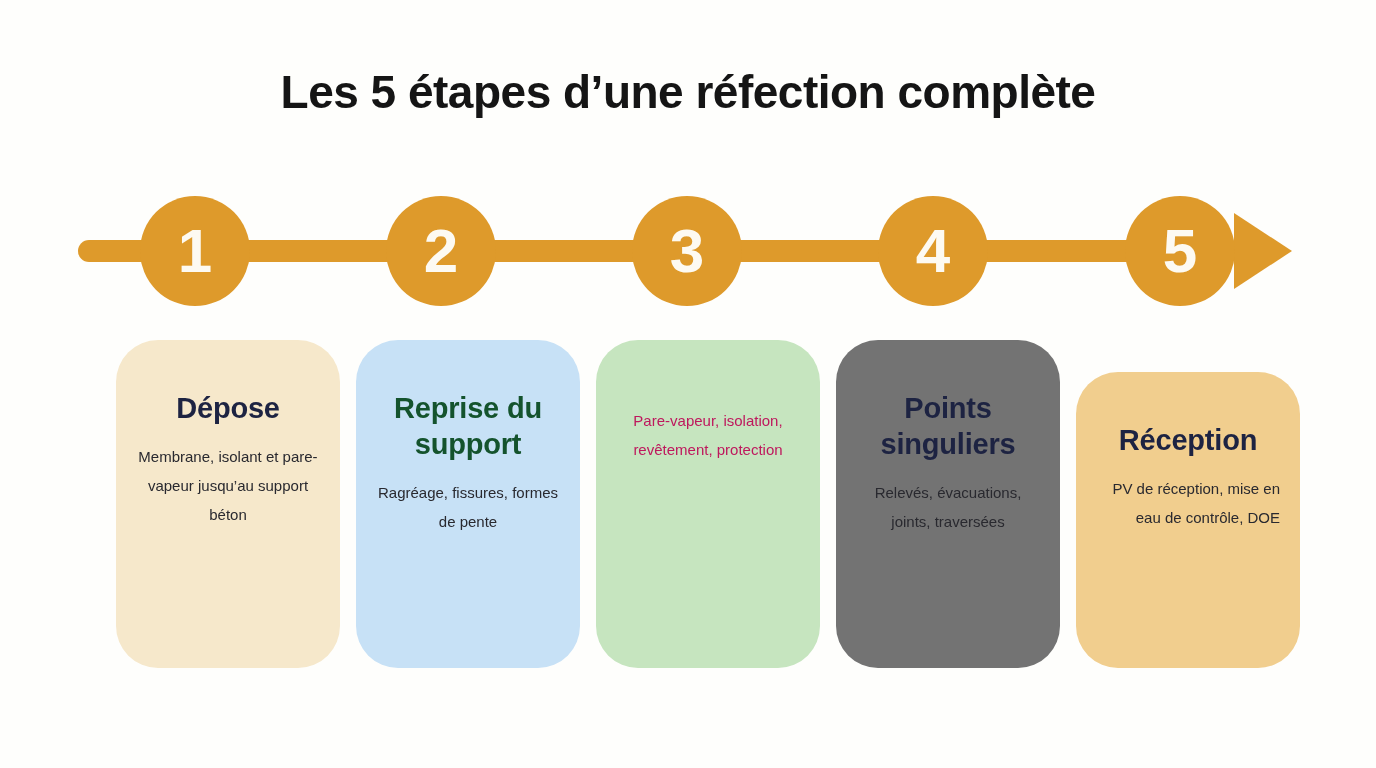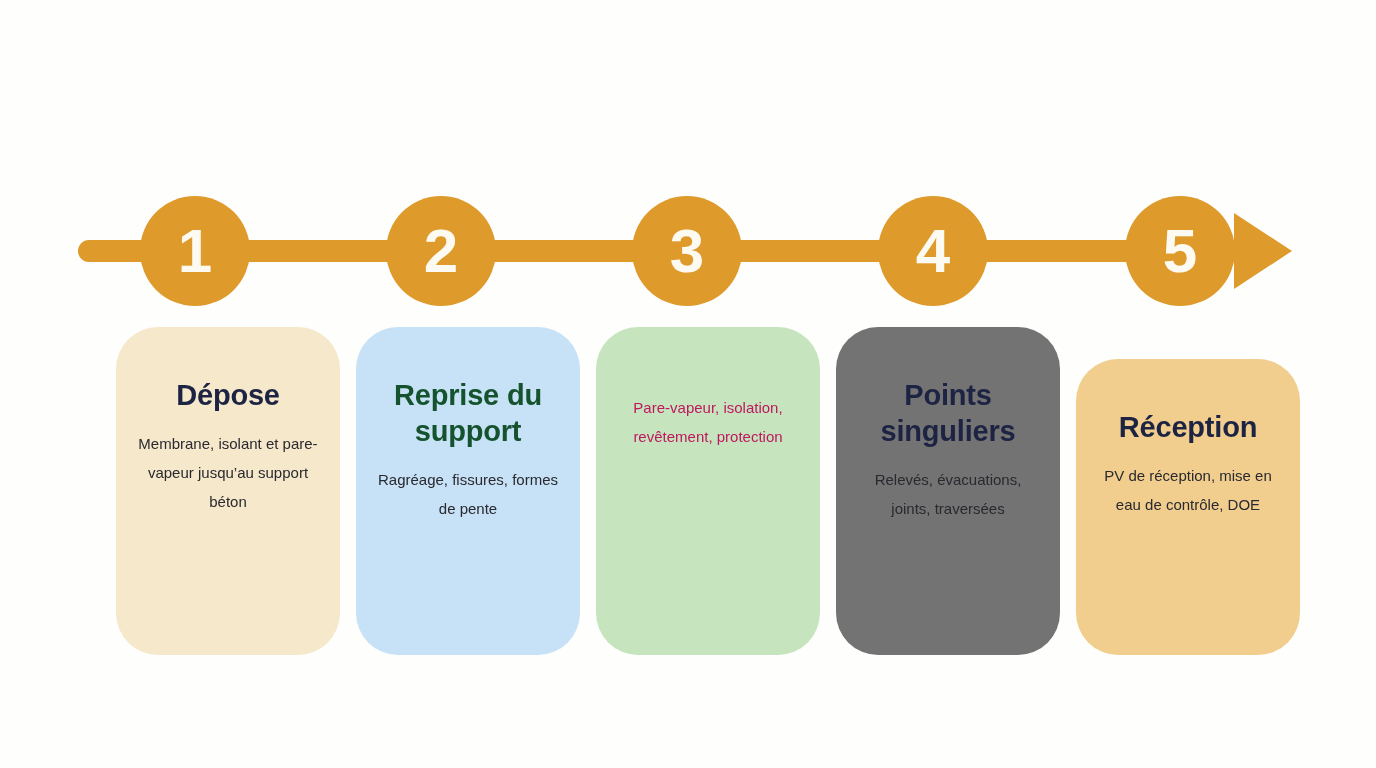--- a/index.html
+++ b/index.html
@@ -66,21 +66,21 @@
   }
   .step-circle.s1 { left: 140px; }
   .step-circle.s2 { left: 386px; }
   .step-circle.s3 { left: 632px; }
   .step-circle.s4 { left: 878px; }
   .step-circle.s5 { left: 1125px; }
 
   
   .cards {
     position: absolute;
-    top: 327px;
+    top: 340px;
     left: 76px;
     width: 1224px;
     height: 328px;
     display: flex;
     gap: 16px;
     padding-left: 40px;
   }
   .card {
     flex: 1 1 0;
     border-radius: 42px;
@@ -97,20 +97,21 @@
     margin-top: 16px;
     font-size: 15px;
     line-height: 29px;
   }
 </style>
 </head>
 <body>
 
 <div class="canvas" style="background: rgb(254, 254, 252);">
 
+  <h1 class="page-title" style="color: rgb(21, 21, 21);">Les 5 étapes d’une réfection complète</h1>
 
   <div class="timeline">
     <div class="timeline-line" style="background: rgb(222, 154, 43);"></div>
     <div class="arrow-head" style="border-left-color: rgb(222, 154, 43);"></div>
 
     <div class="step-circle s1" style="background: rgb(222, 154, 43); color: rgb(253, 250, 242);">
       <span>1</span>
     </div>
     <div class="step-circle s2" style="background: rgb(222, 154, 43); color: rgb(253, 250, 242);">
       <span>2</span>
@@ -142,17 +143,17 @@
       <div class="card-body" style="color: #be185d;">Pare-vapeur, isolation, revêtement, protection</div>
     </div>
 
     <div class="card" style="background: #737373;">
       <div class="card-title" style="color: rgb(29, 35, 66);">Points singuliers</div>
       <div class="card-body" style="color: rgb(41, 41, 47);">Relevés, évacuations, joints, traversées</div>
     </div>
 
     <div class="card" style="background: rgb(241, 206, 142); margin-top: 32px;">
       <div class="card-title" style="color: rgb(29, 35, 66);">Réception</div>
-      <div class="card-body" style="color: rgb(41, 41, 47);">PV de réception, mise en eau de contrôle, DOE</div>
+      <div class="card-body" style="color: rgb(41, 41, 47); text-align: right;">PV de réception, mise en eau de contrôle, DOE</div>
     </div>
 
   </div>
 </div>
 
 </body></html>

